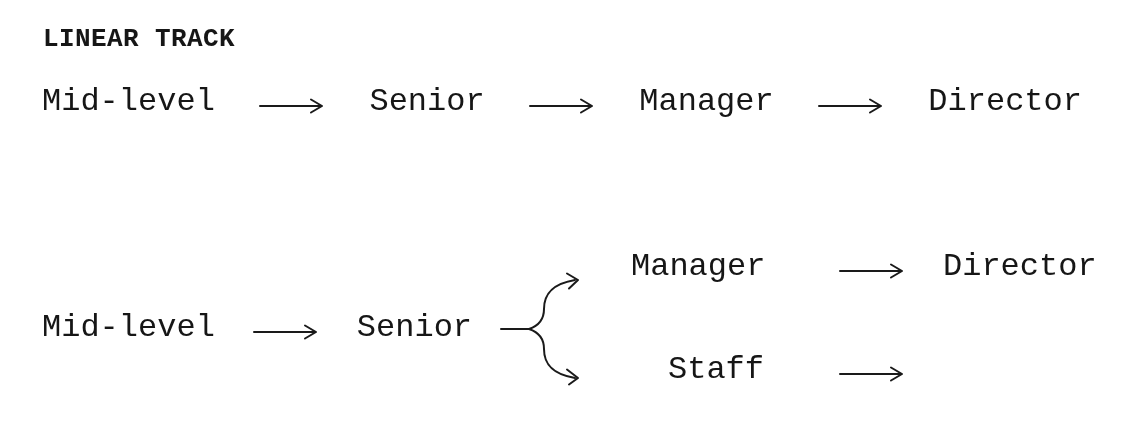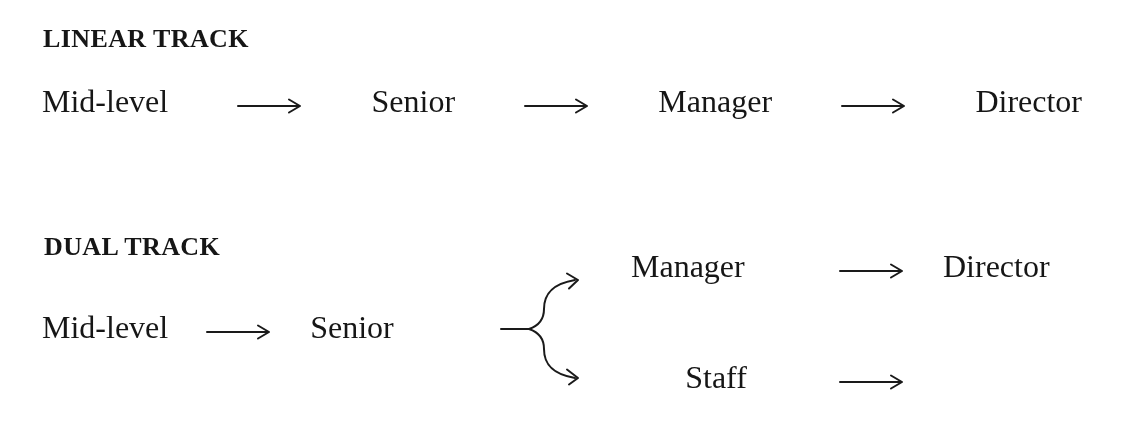--- a/index.html
+++ b/index.html
@@ -5,21 +5,21 @@
   html, body {
     margin: 0;
     padding: 0;
     background: #ffffff;
   }
   .canvas {
     position: relative;
     width: 1136px;
     height: 434px;
     background: #ffffff;
-    font-family: Liberation Serif, serif;
+    font-family: Liberation Mono, monospace;
     color: #161616;
     overflow: hidden;
   }
   .section-heading {
     position: absolute;
     font-size: 26px;
     font-weight: 700;
     letter-spacing: 0.4px;
     color: #161616;
     line-height: 1;
@@ -53,21 +53,21 @@
     gap: 38px;
   }
   .branch-row {
     left: 631px;
     display: grid;
     grid-template-columns: 170px 66px auto;
     column-gap: 38px;
     align-items: center;
   }
   .branch-row-top    { top: 249px; }
-  .branch-row-bottom { top: 352px; margin-top: 8px; }
+  .branch-row-bottom { top: 352px; }
   .branch-row-top .first-col    { text-align: left; }
   .branch-row-bottom .first-col { text-align: center; }
 
   .arrow-icon {
     display: block;
     margin-top: 8px;
     flex: 0 0 auto;
   }
   .arrow-icon line, .arrow-icon path,
   .fork-icon path {
@@ -103,21 +103,20 @@
       <path d="M52,3.5 L63,10 L52,16.5"></path>
     </svg>
     <span class="node-label">Manager</span>
     <svg class="arrow-icon" width="66" height="20" viewBox="0 0 66 20">
       <line x1="1" y1="10" x2="62" y2="10"></line>
       <path d="M52,3.5 L63,10 L52,16.5"></path>
     </svg>
     <span class="node-label">Director</span>
   </div>
 
-  <div class="section-heading heading-dual">DUAL TRACK</div>
 
   <div class="row dual-stem-row">
     <span class="node-label">Mid-level</span>
     <svg class="arrow-icon" width="66" height="20" viewBox="0 0 66 20">
       <line x1="1" y1="10" x2="62" y2="10"></line>
       <path d="M52,3.5 L63,10 L52,16.5"></path>
     </svg>
     <span class="node-label">Senior</span>
   </div>
 

